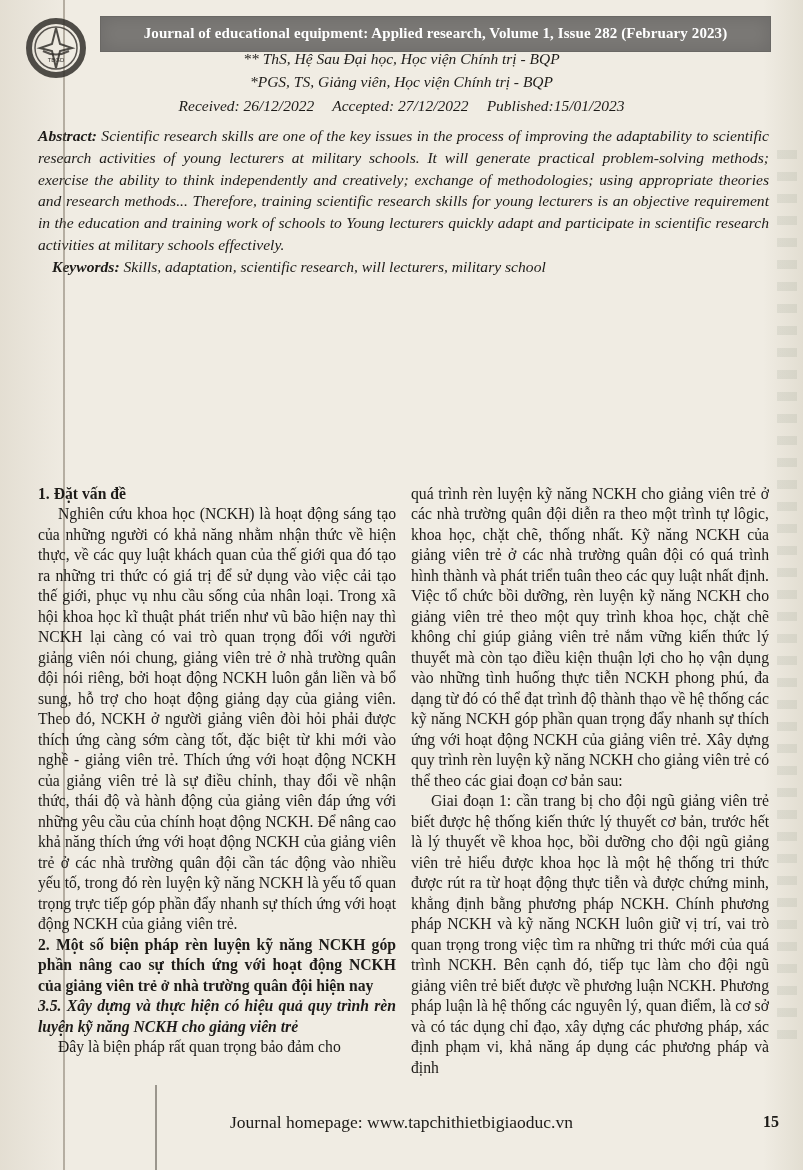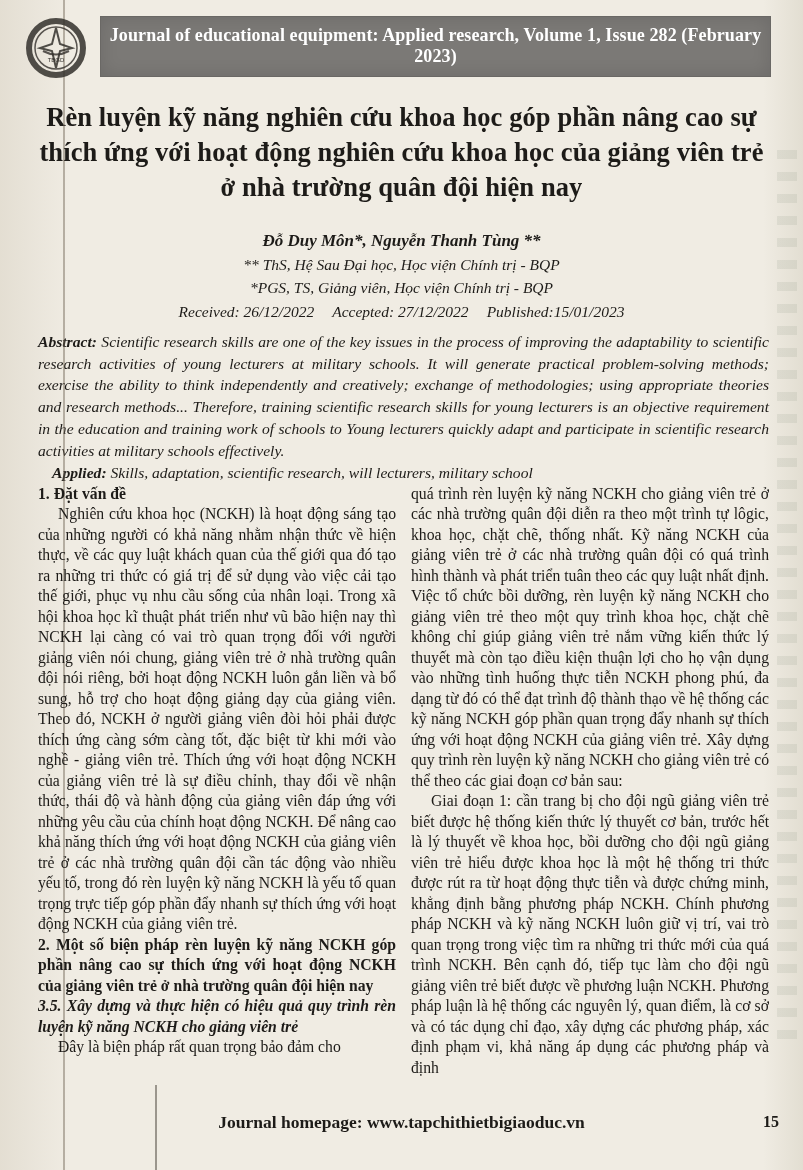--- a/index.html
+++ b/index.html
@@ -29,21 +29,21 @@
   
   .header{position:absolute;top:16px;left:26px;right:32px;display:flex;align-items:flex-start;}
   .logo{width:60px;height:60px;flex:0 0 auto;margin-right:14px;margin-top:2px;}
   .journal-bar{
     flex:1;background:#7b7976;color:#fff;
     text-align:center;font-weight:bold;
     padding:8px 6px 9px 6px;
     border:1px solid #6a6865;
     box-shadow:inset 0 0 18px rgba(0,0,0,.12);
   }
-  .journal-bar .line1{font-size:18px;letter-spacing:.1px;}
+  .journal-bar .line1{font-size:15px;letter-spacing:.1px;}
   .journal-bar .line2{font-size:15px;margin-top:6px;letter-spacing:.5px;}
 
   
   .title{
     margin:100px auto 0 auto;width:730px;text-align:center;
     font-size:26.5px;font-weight:bold;line-height:1.33;
     letter-spacing:.1px;
   }
   .byline{margin-top:25px;text-align:center;font-size:17px;font-weight:bold;font-style:italic;}
   .affil{margin-top:5px;text-align:center;font-size:15.5px;font-style:italic;}
@@ -67,21 +67,21 @@
   }
   .col{flex:1;font-size:15.7px;line-height:1.305;text-align:justify;}
   .col p{margin:0;}
   .h1{font-weight:bold;}
   .indent{text-indent:20px;}
   .h2{font-weight:bold;text-align:justify;}
   .h3{font-weight:bold;font-style:italic;text-align:justify;}
 
   
   .footer{position:absolute;left:0;right:0;top:1112px;height:34px;}
-  .homepage{position:absolute;left:0;right:0;text-align:center;font-weight:bold;font-size:17.5px;}
+  .homepage{position:absolute;left:0;right:0;text-align:center;font-weight:normal;font-size:17.5px;}
   .pagenum{position:absolute;right:24px;top:1px;font-weight:bold;font-size:16px;}
 </style>
 </head>
 <body>
 
 <div class="page">
 
   <div class="scan-edge"></div>
   <div class="scan-crease"></div>
   <div class="bleed"></div>
@@ -94,35 +94,34 @@
         <path d="M30 10 L34 26 L46 30 L34 33 L30 50 L26 33 L14 30 L26 26 Z" fill="none" stroke="#33302c" stroke-width="2" opacity="0.85"></path>
         <path d="M17 33 Q30 40 43 33" fill="none" stroke="#33302c" stroke-width="2" opacity="0.8"></path>
         <text x="30" y="44" text-anchor="middle" font-size="6" font-family="Liberation Sans, sans-serif" fill="#33302c">TBGD</text>
       </svg>
     </div>
     <div class="journal-bar">
       <div class="line1">Journal of educational equipment: Applied research, Volume 1, Issue 282 (February 2023)</div>
     </div>
   </div>
 
-  <div class="title">Rèn luyện kỹ năng nghiên cứu khoa học góp phần nâng cao sự thích ứng với hoạt động nghiên cứu khoa học của giảng viên trẻ ở nhà trường quân đội hiện nay</div>
 
   <div class="byline">Đỗ Duy Môn*, Nguyễn Thanh Tùng **</div>
   <div class="affil">** ThS, Hệ Sau Đại học, Học viện Chính trị - BQP</div>
   <div class="affil">*PGS, TS, Giảng viên, Học viện Chính trị - BQP</div>
 
   <div class="dates">
     <span>Received: 26/12/2022</span>
     <span>Accepted: 27/12/2022</span>
     <span>Published:15/01/2023</span>
   </div>
 
   <div class="abstract"><span class="lead">Abstract:</span><span> Scientific research skills are one of the key issues in the process of improving the adaptability to scientific research activities of young lecturers at military schools. It will generate practical problem-solving methods; exercise the ability to think independently and creatively; exchange of methodologies; using appropriate theories and research methods... Therefore, training scientific research skills for young lecturers is an objective requirement in the education and training work of schools to Young lecturers quickly adapt and participate in scientific research activities at military schools effectively.</span></div>
 
-  <div class="keywords"><span class="lead">Applied:</span><span> Skills, adaptation, scientific research, will lecturers, military school</span></div>
+  <div class="keywords"><span class="lead">Keywords:</span><span> Skills, adaptation, scientific research, will lecturers, military school</span></div>
 
   <div class="columns">
     <div class="col">
       <p class="h1">1. Đặt vấn đề</p>
       <p class="indent">Nghiên cứu khoa học (NCKH) là hoạt động sáng tạo của những người có khả năng nhằm nhận thức về hiện thực, về các quy luật khách quan của thế giới qua đó tạo ra những tri thức có giá trị để sử dụng vào việc cải tạo thế giới, phục vụ nhu cầu sống của nhân loại. Trong xã hội khoa học kĩ thuật phát triển như vũ bão hiện nay thì NCKH lại càng có vai trò quan trọng đối với người giảng viên nói chung, giảng viên trẻ ở nhà trường quân đội nói riêng, bởi hoạt động NCKH luôn gắn liền và bổ sung, hỗ trợ cho hoạt động giảng dạy của giảng viên. Theo đó, NCKH ở người giảng viên đòi hỏi phải được thích ứng càng sớm càng tốt, đặc biệt từ khi mới vào nghề - giảng viên trẻ. Thích ứng với hoạt động NCKH của giảng viên trẻ là sự điều chỉnh, thay đổi về nhận thức, thái độ và hành động của giảng viên đáp ứng với những yêu cầu của chính hoạt động NCKH. Để nâng cao khả năng thích ứng với hoạt động NCKH của giảng viên trẻ ở các nhà trường quân đội cần tác động vào nhiều yếu tố, trong đó rèn luyện kỹ năng NCKH là yếu tố quan trọng trực tiếp góp phần đẩy nhanh sự thích ứng với hoạt động NCKH của giảng viên trẻ.</p>
       <p class="h2">2. Một số biện pháp rèn luyện kỹ năng NCKH góp phần nâng cao sự thích ứng với hoạt động NCKH của giảng viên trẻ ở nhà trường quân đội hiện nay</p>
       <p class="h3">3.5. Xây  dựng và thực hiện có hiệu quả quy trình rèn luyện kỹ năng NCKH cho giảng viên trẻ</p>
       <p class="indent">Đây là biện pháp rất quan trọng bảo đảm cho</p>
     </div>
     <div class="col">

